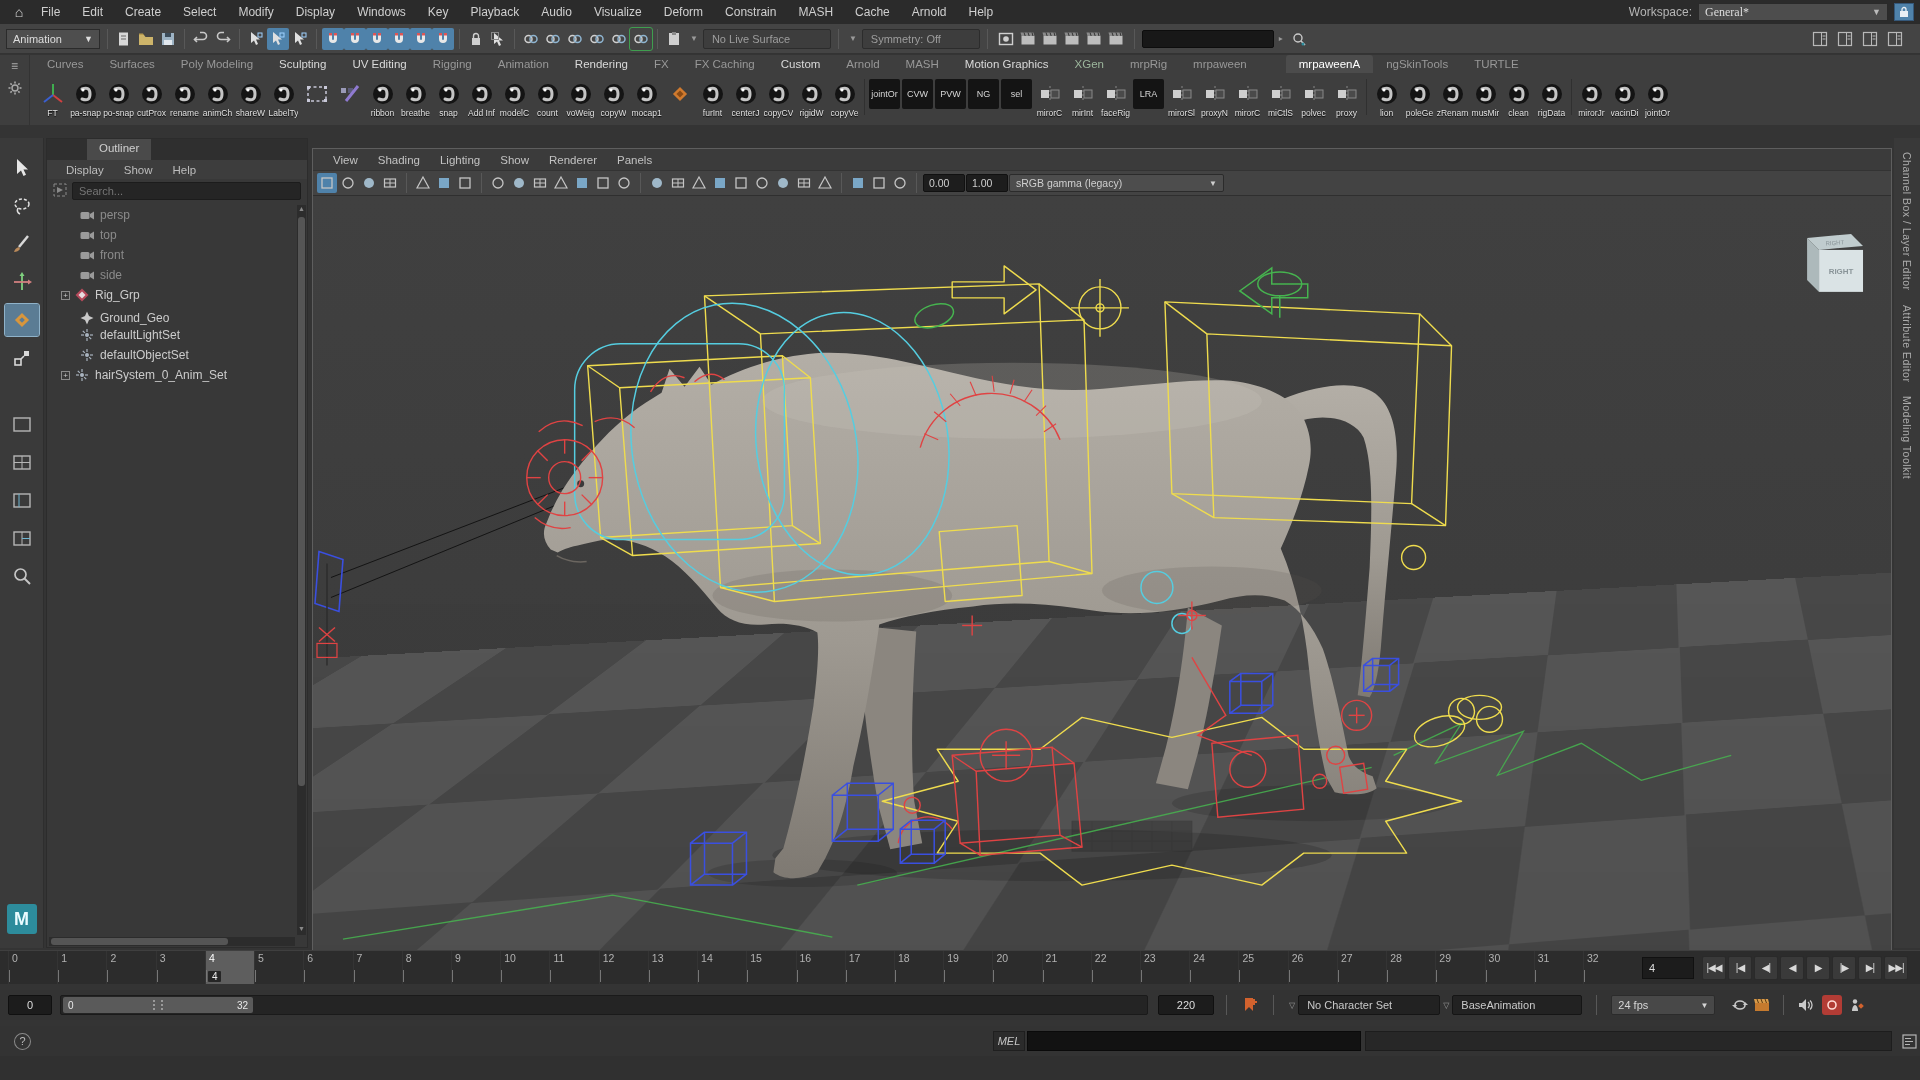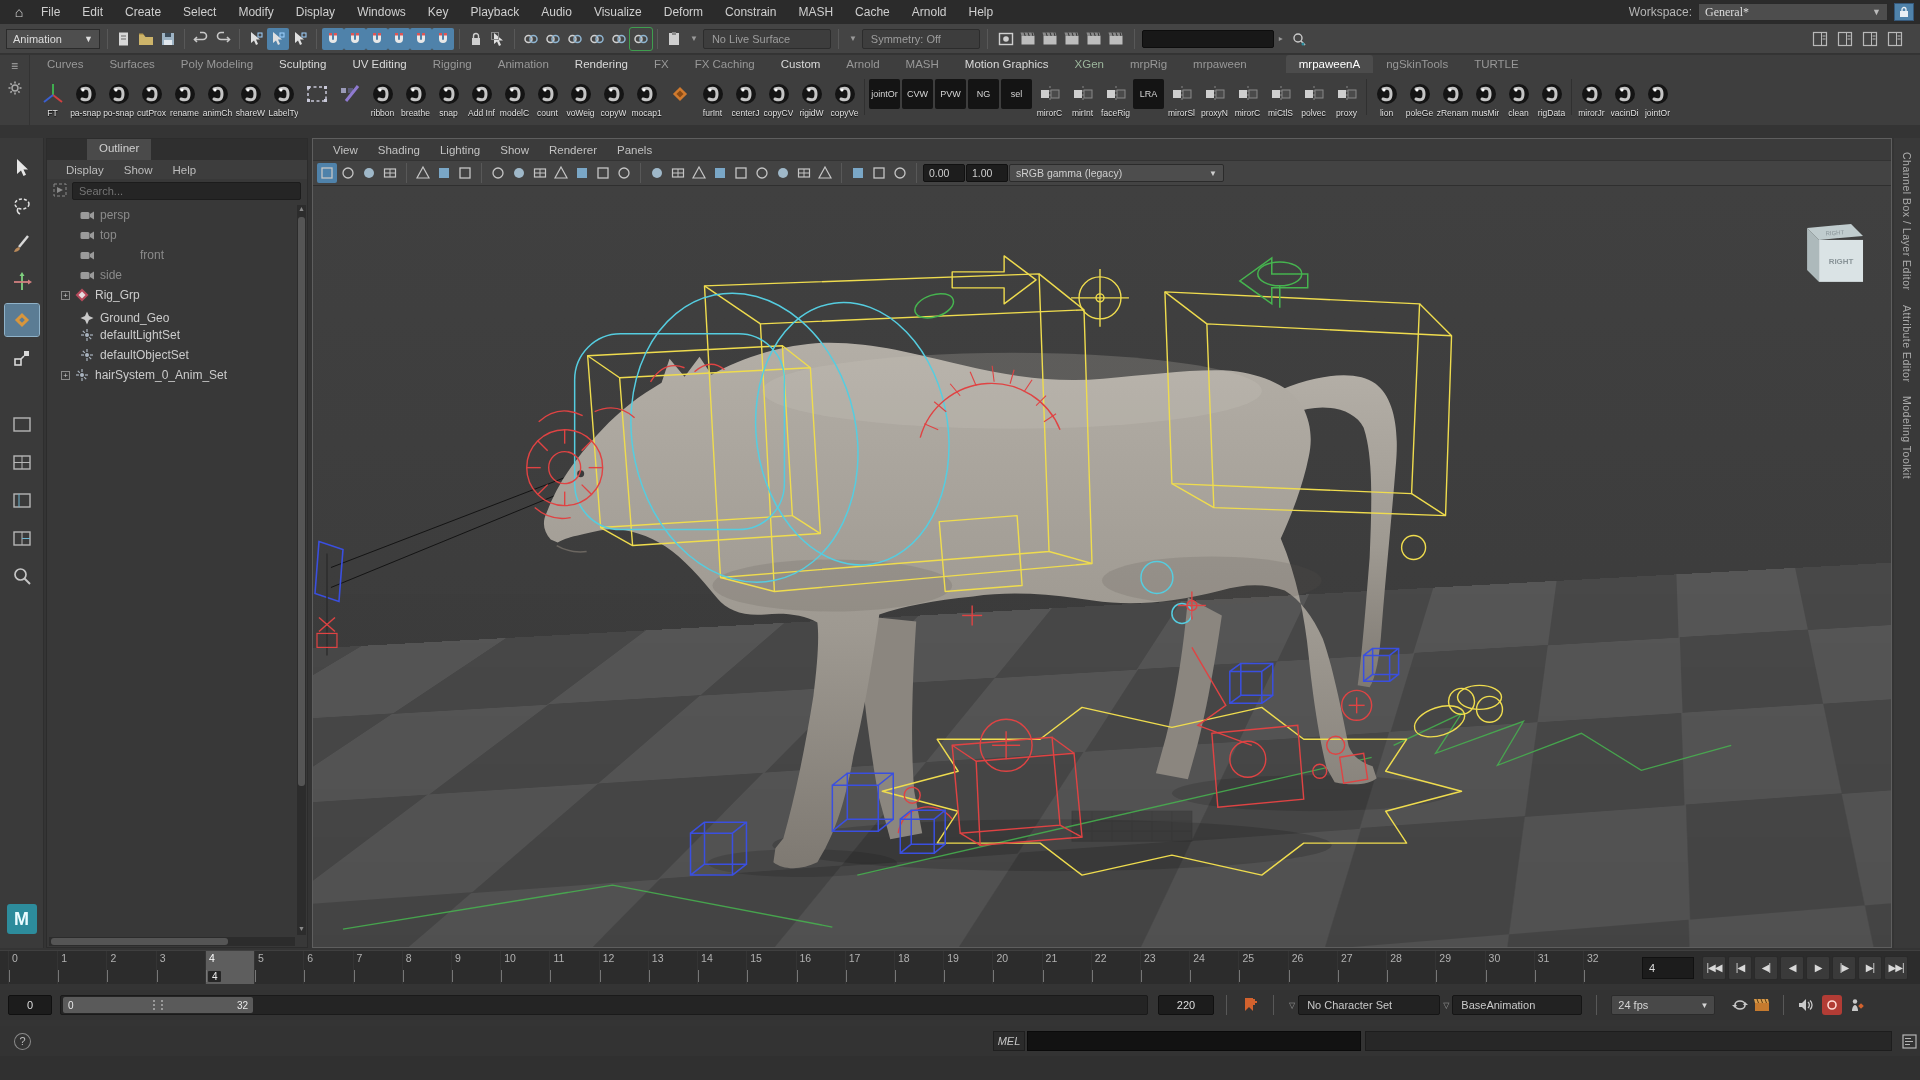--- a/index.html
+++ b/index.html
@@ -83,21 +83,21 @@
   .out-row .expander { width:9px; height:9px; border:1px solid #8a8a8a; color:#ccc; font-size:8px;
     line-height:7px; text-align:center; margin-right:4px; flex:none; }
   .out-row .oicon { width:16px; margin-right:5px; flex:none; display:flex; justify-content:center; }
   .vscroll { position:absolute; right:1px; top:66px; bottom:12px; width:9px; background:#2c2c2c; }
   .vscroll .thumb { position:absolute; top:12px; left:1px; width:7px; height:78%; background:#555; border-radius:3px; }
   .vscroll .sbtn { position:absolute; left:0; width:9px; height:10px; color:#888; font-size:7px; text-align:center; }
   .hscroll { position:absolute; left:2px; right:12px; bottom:1px; height:9px; background:#2c2c2c; }
   .hscroll .thumb { position:absolute; left:2px; top:1px; height:7px; width:72%; background:#555; border-radius:3px; }
 
   
-  #viewport { left:312px; top:138px; width:1580px; height:810px; background:#3d3d3d;
+  #viewport { left:312px; top:148px; width:1580px; height:810px; background:#3d3d3d;
     border:1px solid #5e5e5e; }
   #vp-menus { height:22px; background:#3b3b3b; display:flex; align-items:center; padding-left:10px; border-bottom:1px solid #333; }
   #vp-menus span { padding:0 10px; color:#c2c2c2; font-size:11.5px; }
   #vp-toolbar { height:25px; background:#434343; display:flex; align-items:center; padding:0 4px; gap:1px; border-bottom:1px solid #2f2f2f; }
   #vp-toolbar .micon { width:20px; height:20px; }
   .vp-num { width:42px; height:18px; background:#1d1d1d; border:1px solid #111; color:#cfcfcf;
     font-size:10.5px; display:flex; align-items:center; padding:8px 5px; border-radius:2px; }
   .vp-colorspace { width:215px; height:18px; background:#4d4d4d; border:1px solid #2b2b2b;
     display:flex; align-items:center; padding:0 6px; color:#cfcfcf; font-size:10.5px; border-radius:2px; }
   .vp-colorspace .arr { margin-left:auto; font-size:8px; }
@@ -1077,21 +1077,21 @@
       </div>
       <div class="out-row dim" style="padding-left: 32px;">
         <span class="oicon">
           <svg width="15" height="11" viewBox="0 0 15 11">
             <rect x="0.5" y="2" width="9" height="7" rx="1.5" fill="#9a9a9a"></rect>
             <polygon points="10,4 14,1.5 14,9.5 10,7" fill="#9a9a9a"></polygon>
           </svg>
         </span>
         <span>top</span>
       </div>
-      <div class="out-row dim" style="padding-left: 32px; gap: 40px;">
+      <div class="out-row dim" style="padding-left: 32px;">
         <span class="oicon">
           <svg width="15" height="11" viewBox="0 0 15 11">
             <rect x="0.5" y="2" width="9" height="7" rx="1.5" fill="#9a9a9a"></rect>
             <polygon points="10,4 14,1.5 14,9.5 10,7" fill="#9a9a9a"></polygon>
           </svg>
         </span>
         <span>front</span>
       </div>
       <div class="out-row dim" style="padding-left: 32px;">
         <span class="oicon">

